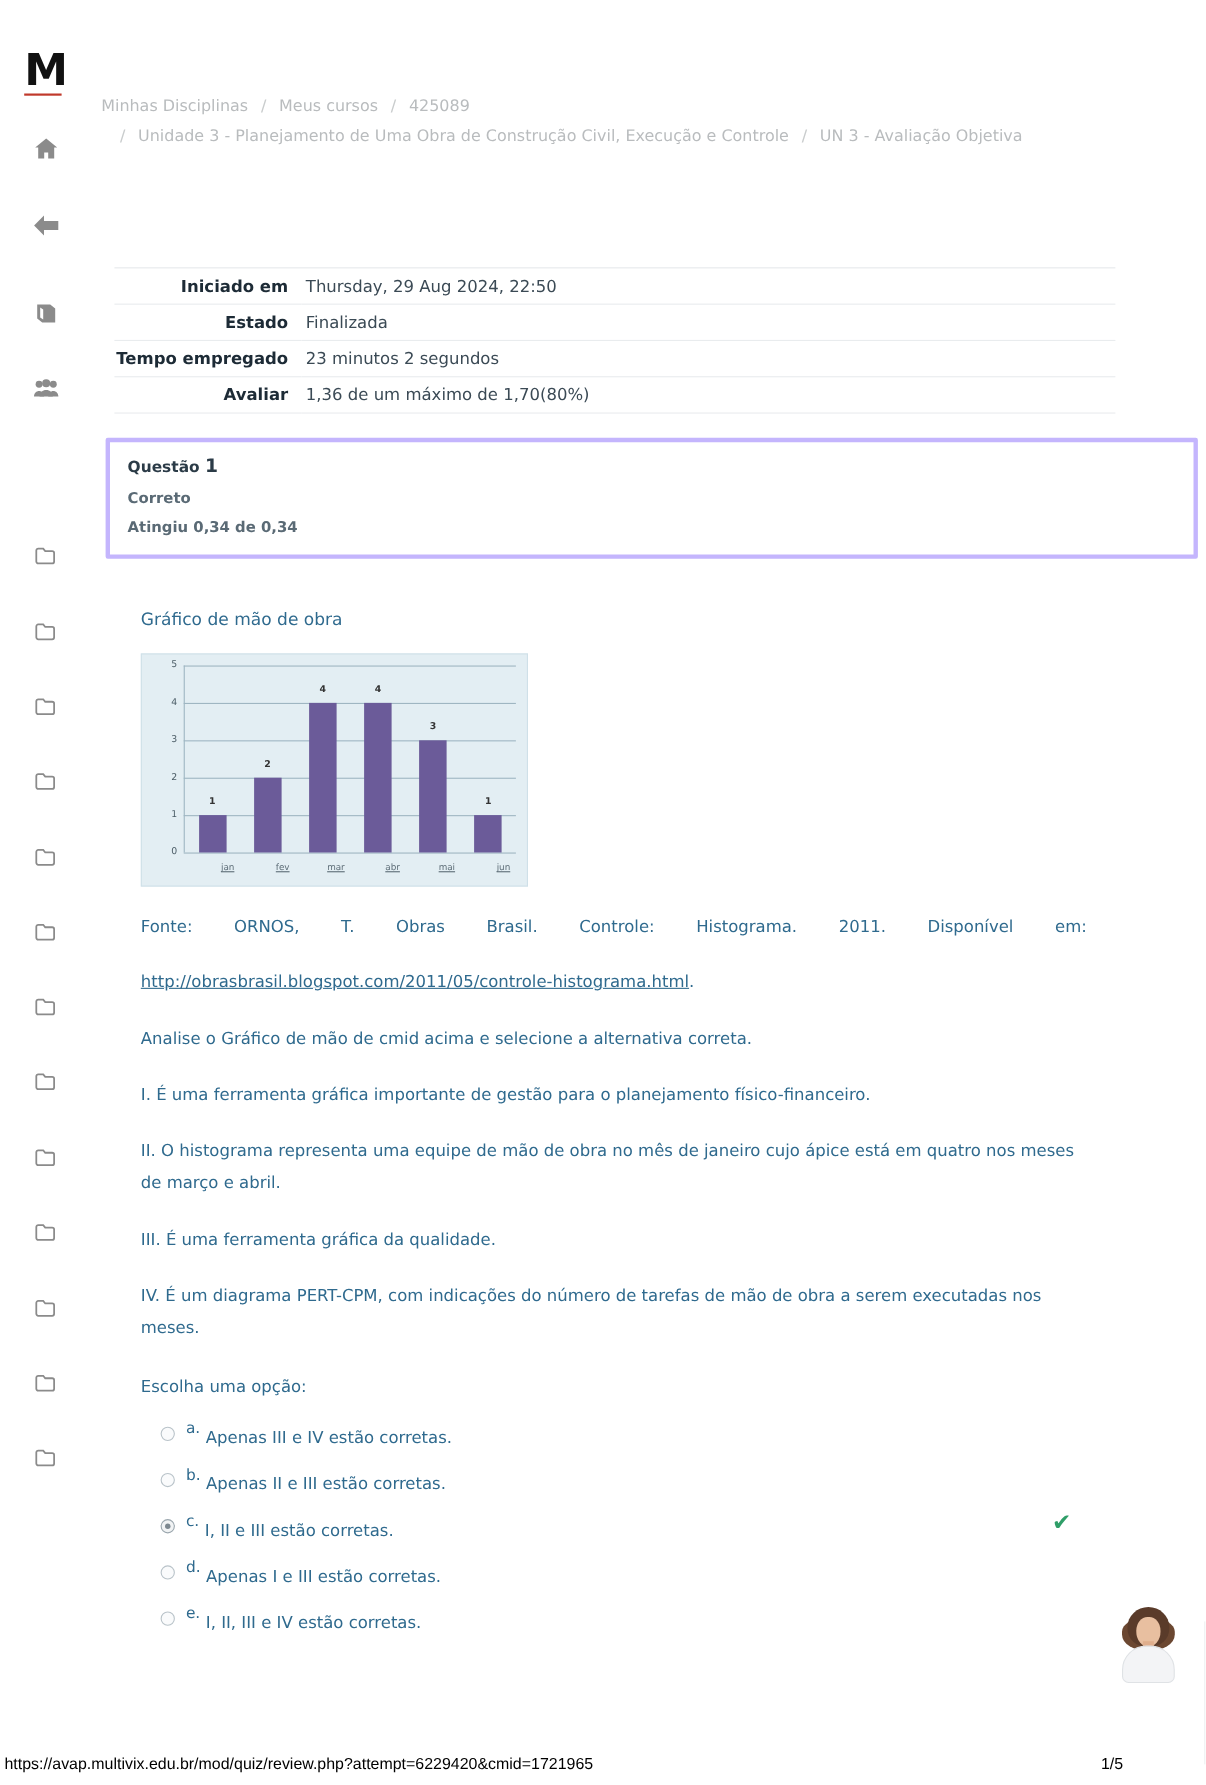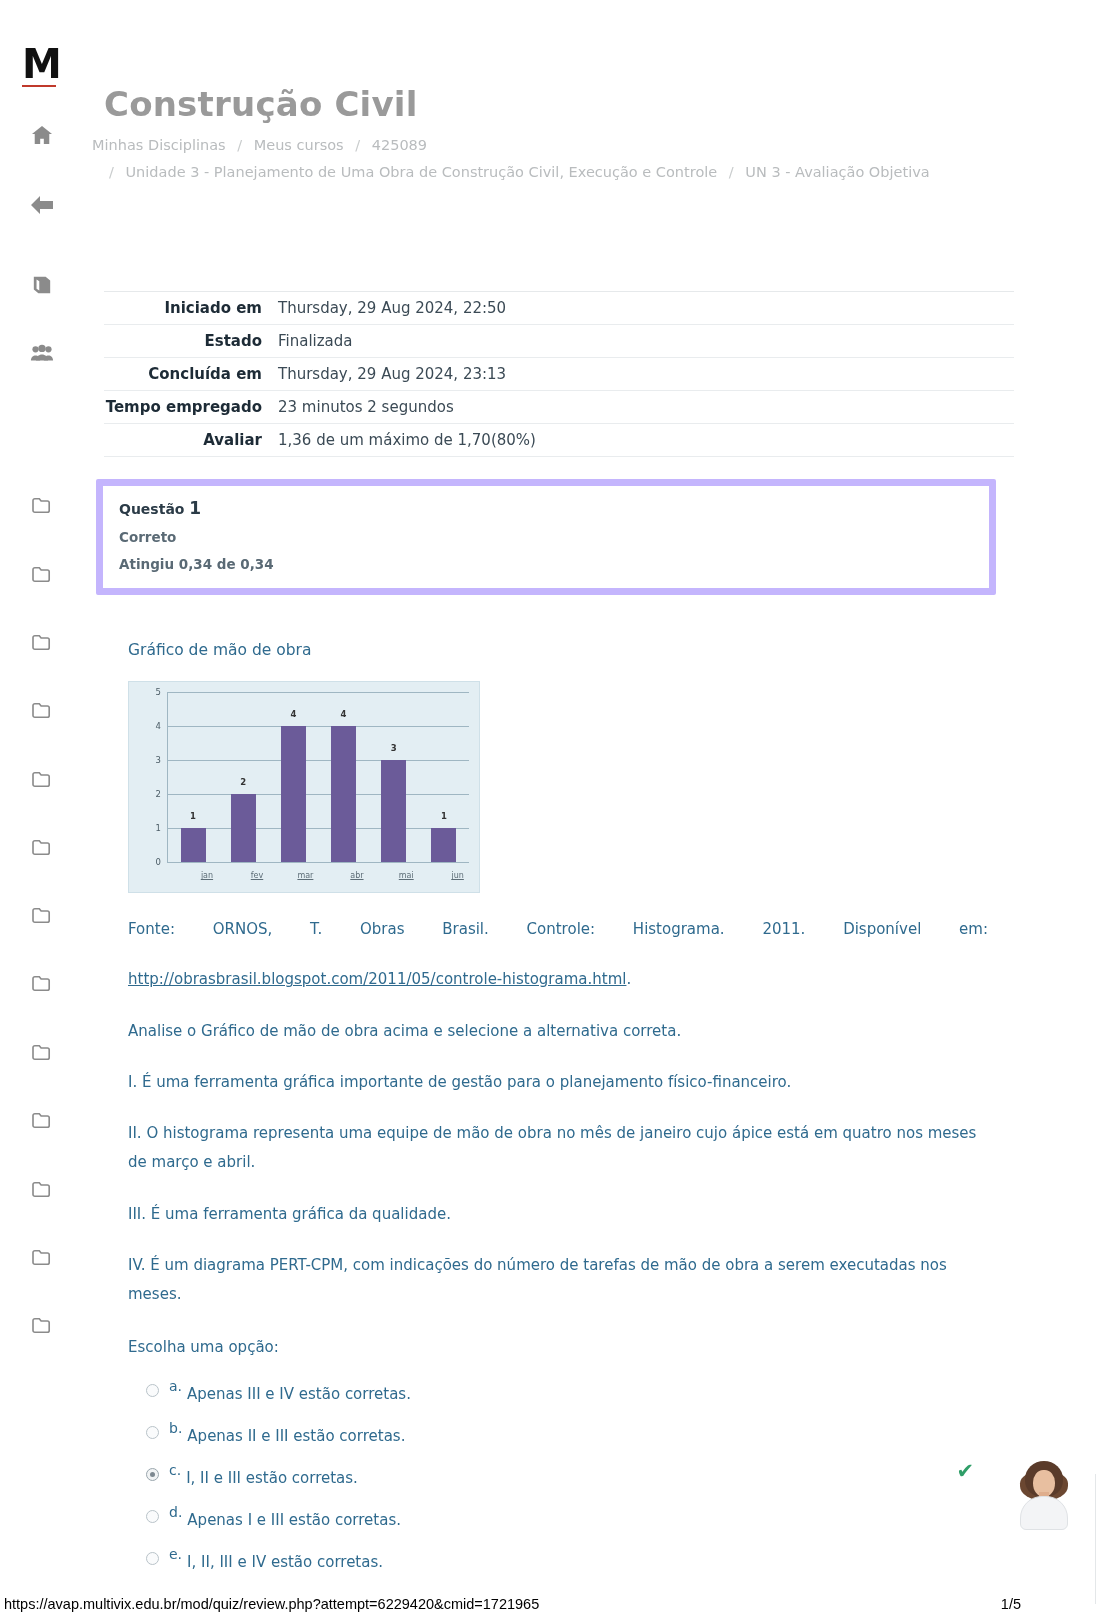--- a/index.html
+++ b/index.html
@@ -101,22 +101,22 @@
   .sum-table td {
     padding: 7px 0 7px 4px;
     font-size: 15px; color: #3b4a55; font-weight: 400;
     vertical-align: top;
     font-family: "DejaVu Sans", sans-serif;
   }
 
   
   .question-box {
     margin-top: 22px; margin-left: 12px;
-    width: 900px;
-    border: 7px solid #c4b5fd;
+    width: 993px;
+    border: 4px solid #c4b5fd;
     border-radius: 2px;
     padding: 12px 16px 16px 16px;
     background: #fff;
   }
   .q-head {
     font-size: 14px; color: #2b3b47; font-weight: 700;
     font-family: "DejaVu Sans", sans-serif;
   }
   .q-head .q-num { font-size: 17px; font-weight: 600; }
   .q-state, .q-grade {
@@ -422,21 +422,20 @@
         <span>
           <svg width="22" height="18" viewBox="0 0 24 20" fill="none" stroke="currentColor" stroke-width="1.8">
             <path d="M2 5a2 2 0 0 1 2-2h5l2 2.5h7a2 2 0 0 1 2 2V16a2 2 0 0 1-2 2H4a2 2 0 0 1-2-2V5z"></path>
           </svg>
         </span>
       </div>
   </nav>
 
   <main class="content">
 
-    <h1 class="course-title">Construção Civil</h1>
 
     <div class="breadcrumb">
       <span>Minhas Disciplinas</span>
       <span class="sep">/</span>
       <span>Meus cursos</span>
       <span class="sep">/</span>
       <span>425089</span>
       <br>
       <span class="bc-indent sep">/</span>
       <span>Unidade 3 - Planejamento de Uma Obra de Construção Civil, Execução e Controle</span>
@@ -449,24 +448,20 @@
         <tbody>
           <tr>
             <th>Iniciado em</th>
             <td>Thursday, 29 Aug 2024, 22:50</td>
           </tr>
           <tr>
             <th>Estado</th>
             <td>Finalizada</td>
           </tr>
           <tr>
-            <th>Concluída em</th>
-            <td>Thursday, 29 Aug 2024, 23:13</td>
-          </tr>
-          <tr>
             <th>Tempo empregado</th>
             <td>23 minutos 2 segundos</td>
           </tr>
           <tr>
             <th>Avaliar</th>
             <td>1,36 de um máximo de 1,70(80%)</td>
           </tr>
         </tbody>
       </table>
     </section>
@@ -554,21 +549,21 @@
         <span>Controle:</span>
         <span>Histograma.</span>
         <span>2011.</span>
         <span>Disponível</span>
         <span>em:</span>
       </div>
       <div class="q-para" style="text-align:left;">
         <a class="source-url" href="#">http://obrasbrasil.blogspot.com/2011/05/controle-histograma.html</a><span>.</span>
       </div>
 
-      <p class="q-para">Analise o Gráfico de mão de obra acima e selecione a alternativa correta.</p>
+      <p class="q-para">Analise o Gráfico de mão de cmid acima e selecione a alternativa correta.</p>
       <p class="q-para">I. É uma ferramenta gráfica importante de gestão para o planejamento físico-financeiro.</p>
       <p class="q-para">II. O histograma representa uma equipe de mão de obra no mês de janeiro cujo ápice está em quatro nos meses de março e abril.</p>
       <p class="q-para">III. É uma ferramenta gráfica da qualidade.</p>
       <p class="q-para">IV. É um diagrama PERT-CPM, com indicações do número de tarefas de mão de obra a serem executadas nos meses.</p>
 
       <div class="answers">
         <div class="answers-prompt">Escolha uma opção:</div>
 
         <div class="answer-row">
           <span class="radio"></span>

